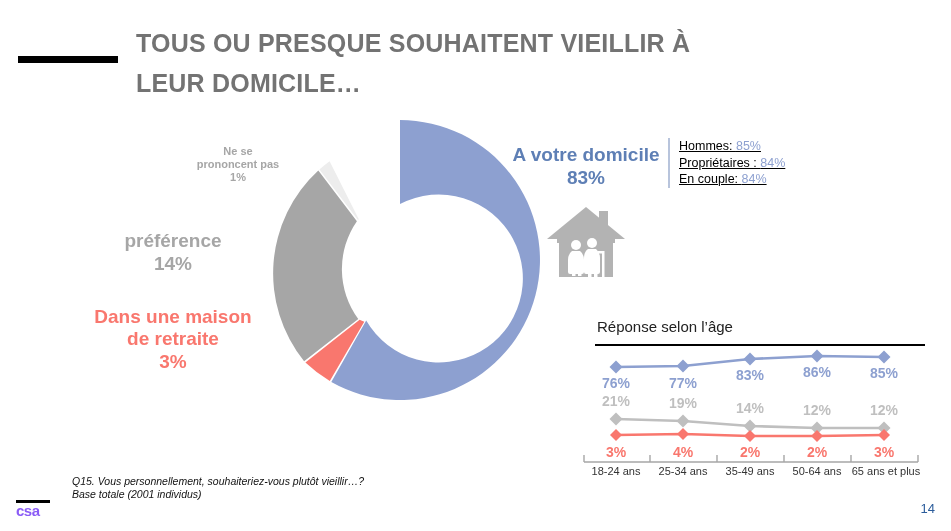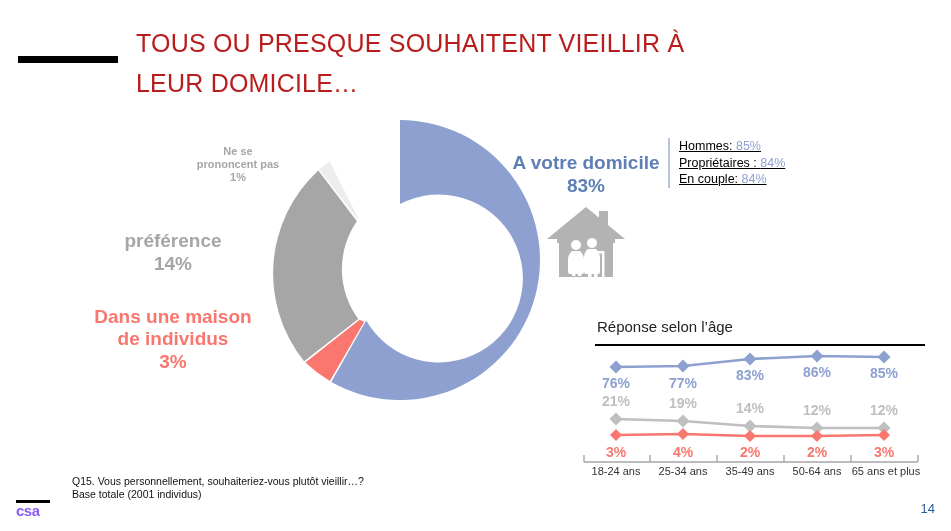--- a/index.html
+++ b/index.html
@@ -24,24 +24,24 @@
     width: 100px;
     height: 7px;
     background: #000000;
   }
   #slide-title {
     position: absolute;
     left: 136px;
     top: 6px;
     width: 640px;
     font-size: 25px;
-    font-weight: normal;
+    font-weight: bold;
     line-height: 40px;
     letter-spacing: 0.2px;
-    color: #b91c1c;
+    color: #737373;
   }
   #slide-title .title-line {
     display: block;
     white-space: nowrap;
   }
 
   
   #donut-chart {
     position: absolute;
     left: 250px;
@@ -76,21 +76,21 @@
     left: 78px;
     top: 306px;
     width: 190px;
     font-size: 19px;
     font-weight: bold;
     color: #f9776e;
   }
   #label-home {
     position: absolute;
     left: 508px;
-    top: 152px;
+    top: 144px;
     width: 156px;
     text-align: center;
     font-size: 19px;
     font-weight: bold;
     line-height: 1.2;
     color: #5e7fb5;
   }
 
   
   #subgroup-box {
@@ -148,20 +148,21 @@
     left: 0;
     top: 24px;
   }
 
   
   #footnote {
     position: absolute;
     left: 72px;
     top: 475px;
     font-size: 10.5px;
+    font-style: italic;
     line-height: 13px;
     color: #111;
   }
 
   
   #csa-logo {
     position: absolute;
     left: 16px;
     top: 500px;
     width: 34px;
@@ -234,21 +235,21 @@
 </div>
 
 <div class="donut-callout" id="label-no-pref">
   <br>
   <span>préférence</span><br>
   <span>14%</span>
 </div>
 
 <div class="donut-callout" id="label-retirement-home">
   <span>Dans une maison</span><br>
-  <span>de individus</span><br>
+  <span>de retraite</span><br>
   <span>3%</span>
 </div>
 
 <div id="label-home">
   <span>A votre domicile</span><br>
   <span>83%</span>
 </div>
 
 <div id="subgroup-box">
   <div>

